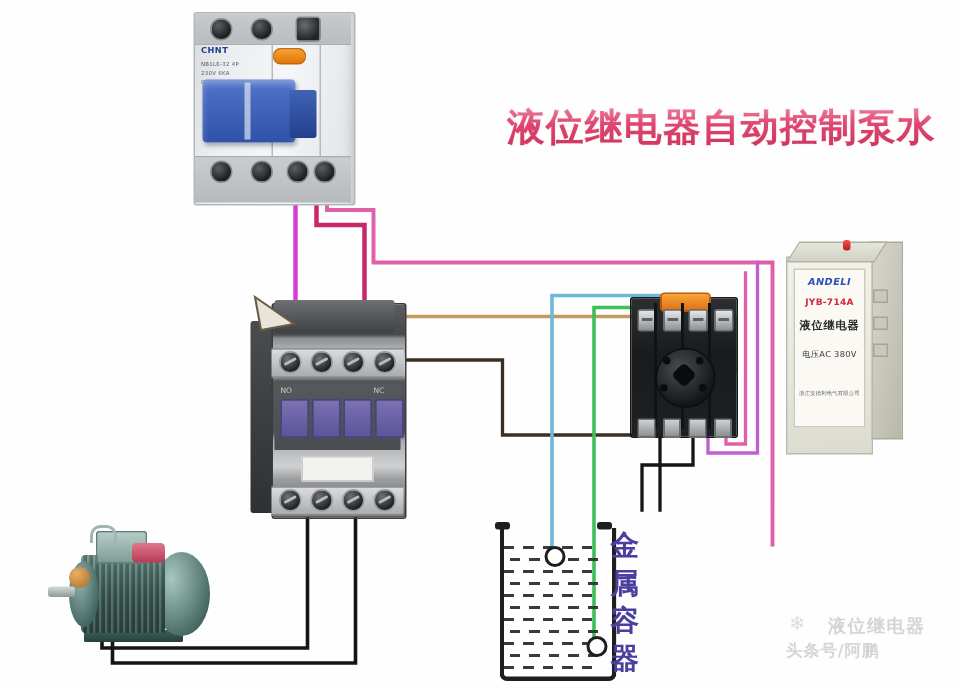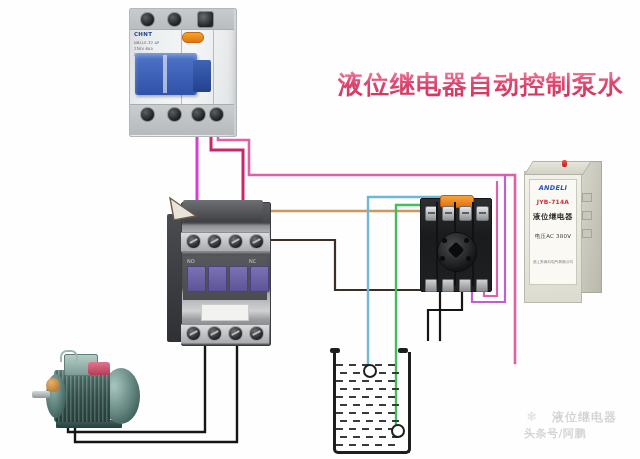--- a/index.html
+++ b/index.html
@@ -326,20 +326,21 @@
         <div class="wrow" style="top:42px;left:4px;"></div>
       <div class="wrow" style="top:50px;"></div>
         <div class="wrow" style="top:58px;left:4px;"></div>
       <div class="wrow" style="top:66px;"></div>
         <div class="wrow" style="top:74px;left:4px;"></div>
       <div class="wrow" style="top:82px;"></div>
     </div>
     <div class="probe" style="left:30px;top:12px;"></div>
     <div class="probe" style="left:58px;top:72px;"></div>
   </div>
+  <div class="label-tank">金属容器</div>
 
   <div class="watermark">
     <div class="wicon">❄</div>
     <div class="w1">液位继电器</div>
     <div class="w2">头条号/阿鹏</div>
   </div>
 
 </div>
 
 </body></html>

